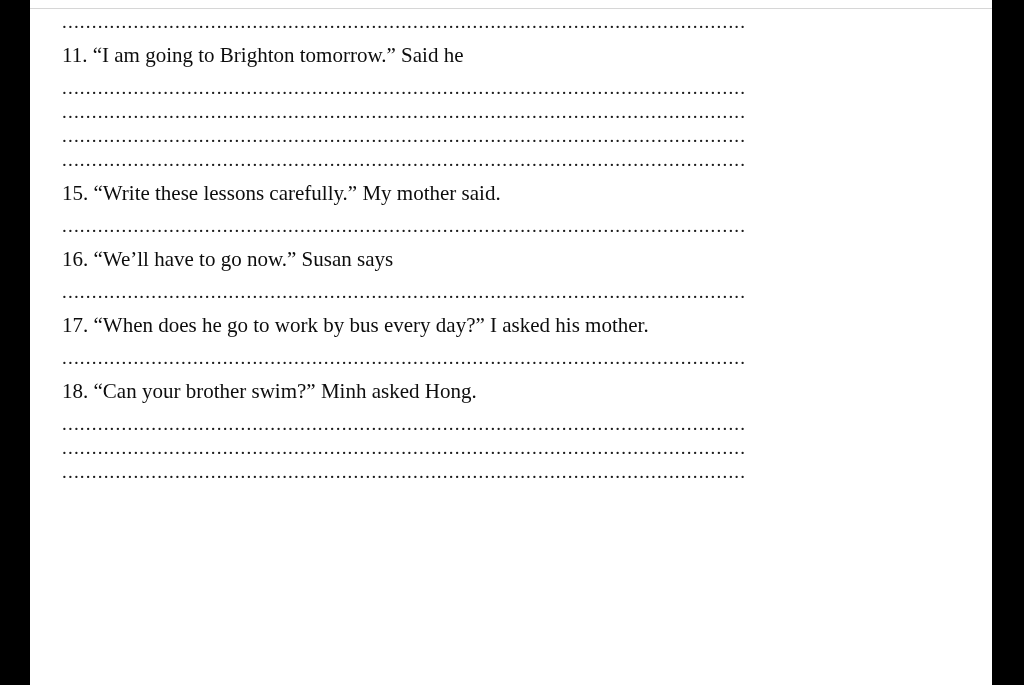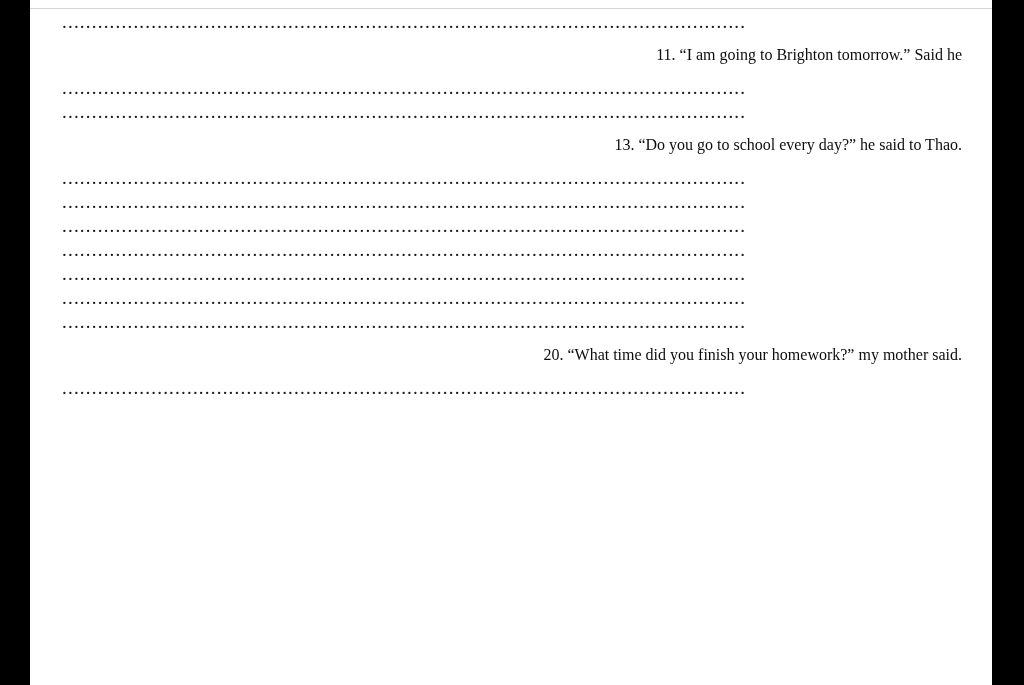--- a/index.html
+++ b/index.html
@@ -57,25 +57,24 @@
     line-height: 24px;
     color: #1c1c1c;
     letter-spacing: 1.2px;
     white-space: nowrap;
     overflow: hidden;
     height: 24px;
   }
   .sentence {
     display: block;
     font-family: "Liberation Serif", serif;
-    font-size: 16px;
+    font-size: 21px;
     line-height: 42px;
     color: #0d0d0d;
     white-space: nowrap;
-    text-align: right;
   }
   .dots-wide {
     width: 730px;
   }
   .dots-narrow {
     width: 700px;
   }
 </style>
 </head>
 <body>
@@ -90,52 +89,54 @@
           <span class="dots dots-wide">...................................................................................................................</span>
           <span class="sentence">11. “I am going to Brighton tomorrow.” Said he</span>
         </li>
 
         <li class="item">
           <span class="dots dots-wide">...................................................................................................................</span>
         </li>
 
         <li class="item">
           <span class="dots dots-wide">...................................................................................................................</span>
-          <span class="sentence">13. “Do you go to school every day?” he said to Thao.</span>
         </li>
 
         <li class="item">
           <span class="dots dots-wide">...................................................................................................................</span>
         </li>
 
         <li class="item">
           <span class="dots dots-wide">...................................................................................................................</span>
+          <span class="sentence">15. “Write these lessons carefully.” My mother said.</span>
         </li>
 
         <li class="item">
           <span class="dots dots-wide">...................................................................................................................</span>
+          <span class="sentence">16. “We’ll have to go now.” Susan says</span>
+        </li>
+
+        <li class="item">
+          <span class="dots dots-narrow">...................................................................................................................</span>
+          <span class="sentence">17. “When does he go to work by bus every day?” I asked his mother.</span>
+        </li>
+
+        <li class="item">
+          <span class="dots dots-narrow">...................................................................................................................</span>
+          <span class="sentence">18. “Can your brother swim?” Minh asked Hong.</span>
         </li>
 
         <li class="item">
           <span class="dots dots-narrow">...................................................................................................................</span>
         </li>
 
         <li class="item">
           <span class="dots dots-narrow">...................................................................................................................</span>
         </li>
 
         <li class="item">
           <span class="dots dots-narrow">...................................................................................................................</span>
         </li>
 
-        <li class="item">
-          <span class="dots dots-narrow">...................................................................................................................</span>
-          <span class="sentence">20. “What time did you finish your homework?” my mother said.</span>
-        </li>
-
-        <li class="item">
-          <span class="dots dots-narrow">...................................................................................................................</span>
-        </li>
-
       </ol>
     </div>
   </div>
 </div>
 
 </body></html>

